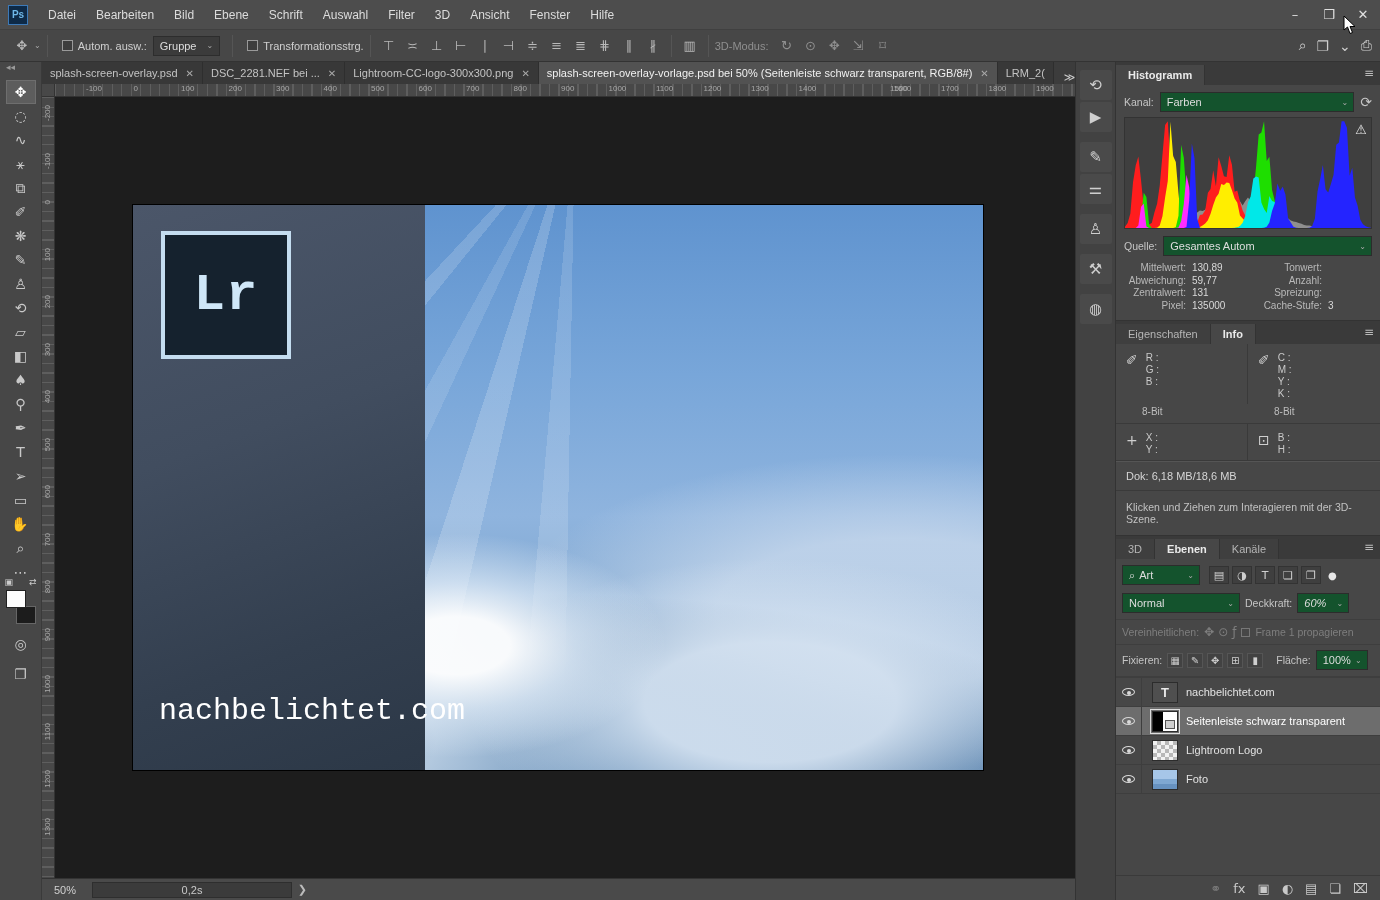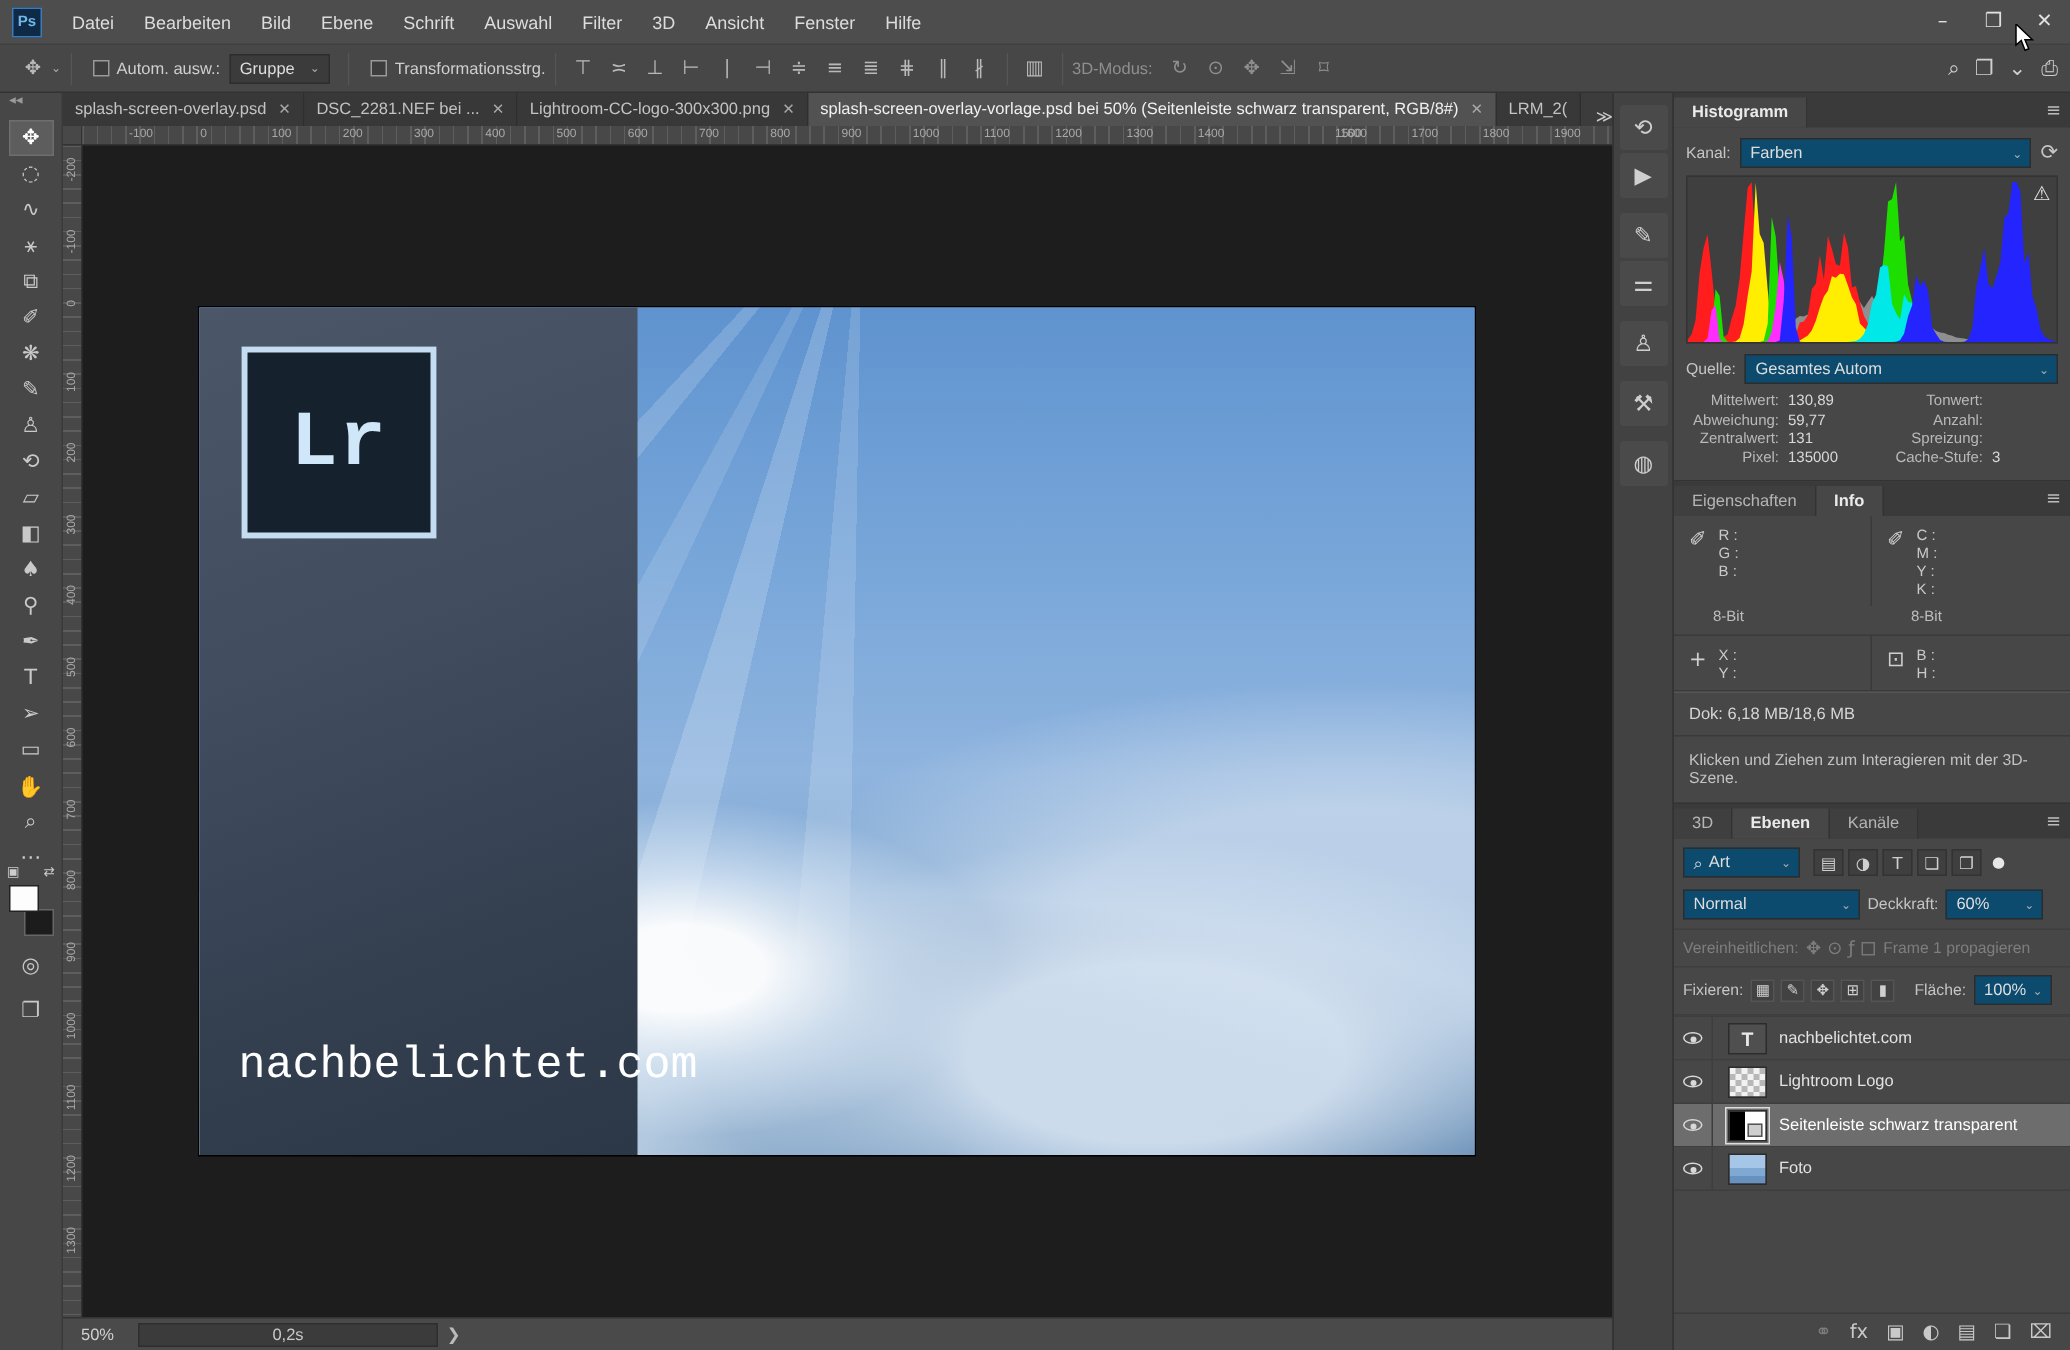--- a/index.html
+++ b/index.html
@@ -93,21 +93,21 @@
   .strip-icon { width:32px; height:30px; margin:2px auto; background:#4a4a4a; display:flex; align-items:center;
     justify-content:center; color:#cfcfcf; font-size:15px; border-radius:2px; }
   .strip-gap { height:6px; }
 
   
   #panels { position:absolute; left:1115px; top:62px; width:265px; height:838px; background:#474747; border-left:1px solid #333; }
   .panel-tabs { height:23px; background:#3a3a3a; display:flex; align-items:flex-end; position:relative; }
   .panel-tab { padding:4px 12px; font-size:11px; color:#b5b5b5; background:#3f3f3f; border-right:1px solid #333;margin-top:28px; }
   .panel-tab.active { background:#474747; color:#eaeaea; font-weight:bold; }
   .panel-menu { position:absolute; right:6px; top:4px; color:#bbb; font-size:12px; }
-  .select { height:20px; background:#0c4a6e; border:1px solid #2c2c2c; display:flex; align-items:center;
+  .select { height:20px; background:#14532d; border:1px solid #2c2c2c; display:flex; align-items:center;
     padding:0 6px; font-size:11px; color:#dedede; position:relative; }
   .select .chev { position:absolute; right:5px; font-size:8px; color:#aaa; }
 
   
   #hist-kanal-row { display:flex; align-items:center; padding:7px 8px 5px; gap:6px; }
   #hist-kanal-row .select { flex:1; }
   #hist-refresh { color:#c5c5c5; font-size:14px; }
   #hist-plot { position:relative; margin:0 8px; height:112px; background:#3f3f3f; border:1px solid #333; }
   #hist-warning { position:absolute; right:4px; top:4px; color:#e8e8e8; font-size:13px; }
   #hist-quelle-row { display:flex; align-items:center; padding:7px 8px 4px; gap:6px; }
@@ -131,21 +131,21 @@
 
   
   #layers-filter { display:flex; align-items:center; gap:3px; padding:6px 6px 5px; }
   #layers-search { width:78px; }
   .lf-icon { width:20px; height:18px; background:#3f3f3f; border:1px solid #333; color:#cfcfcf; font-size:11px;
     display:flex; align-items:center; justify-content:center; }
   #lf-pin { margin-left:4px; color:#e8e8e8; font-size:10px; }
   #blend-row { display:flex; align-items:center; padding:3px 6px 6px; gap:5px; border-bottom:1px solid #3e3e3e; }
   #blend-select { width:118px; }
   .small-label { font-size:10.5px; color:#c5c5c5; }
-  #deckkraft-select { width:65px; }
+  #deckkraft-select { width:52px;font-style:italic; }
   #unify-row { display:flex; align-items:center; gap:5px; padding:5px 6px; color:#7e7e7e; font-size:10.5px; border-bottom:1px solid #3e3e3e; }
   #unify-row .icon { color:#7e7e7e; font-size:12px; }
   .mini-check { width:9px; height:9px; border:1px solid #777; }
   #lock-row { display:flex; align-items:center; gap:5px; padding:5px 6px 6px; border-bottom:1px solid #3e3e3e; }
   .lock-icon { width:16px; height:15px; background:#424242; border:1px solid #555; color:#cfcfcf; font-size:10px;
     display:flex; align-items:center; justify-content:center; }
   #flaeche-select { width:52px; }
   #layer-list { border-top:1px solid #3e3e3e; }
   .layer-row { height:29px; display:flex; align-items:center; border-bottom:1px solid #3e3e3e; background:#474747; }
   .layer-row.selected { background:#6d6d6d; }
@@ -555,33 +555,33 @@
       </span>
     </div>
     <div id="layer-list">
         <div class="layer-row">
           <span class="eye-box">
             <span class="eye"></span>
           </span>
           <span class="layer-thumb thumb-text">T</span>
           <span class="layer-name">nachbelichtet.com</span>
         </div>
+        <div class="layer-row selected">
+          <span class="eye-box">
+            <span class="eye"></span>
+          </span>
+          <span class="layer-thumb thumb-bw"></span>
+          <span class="layer-name">Seitenleiste schwarz transparent</span>
+        </div>
         <div class="layer-row">
           <span class="eye-box">
             <span class="eye"></span>
           </span>
           <span class="layer-thumb thumb-checker"></span>
           <span class="layer-name">Lightroom Logo</span>
-        </div>
-        <div class="layer-row selected">
-          <span class="eye-box">
-            <span class="eye"></span>
-          </span>
-          <span class="layer-thumb thumb-bw"></span>
-          <span class="layer-name">Seitenleiste schwarz transparent</span>
         </div>
         <div class="layer-row">
           <span class="eye-box">
             <span class="eye"></span>
           </span>
           <span class="layer-thumb thumb-photo"></span>
           <span class="layer-name">Foto</span>
         </div>
       </div>
   </div>

